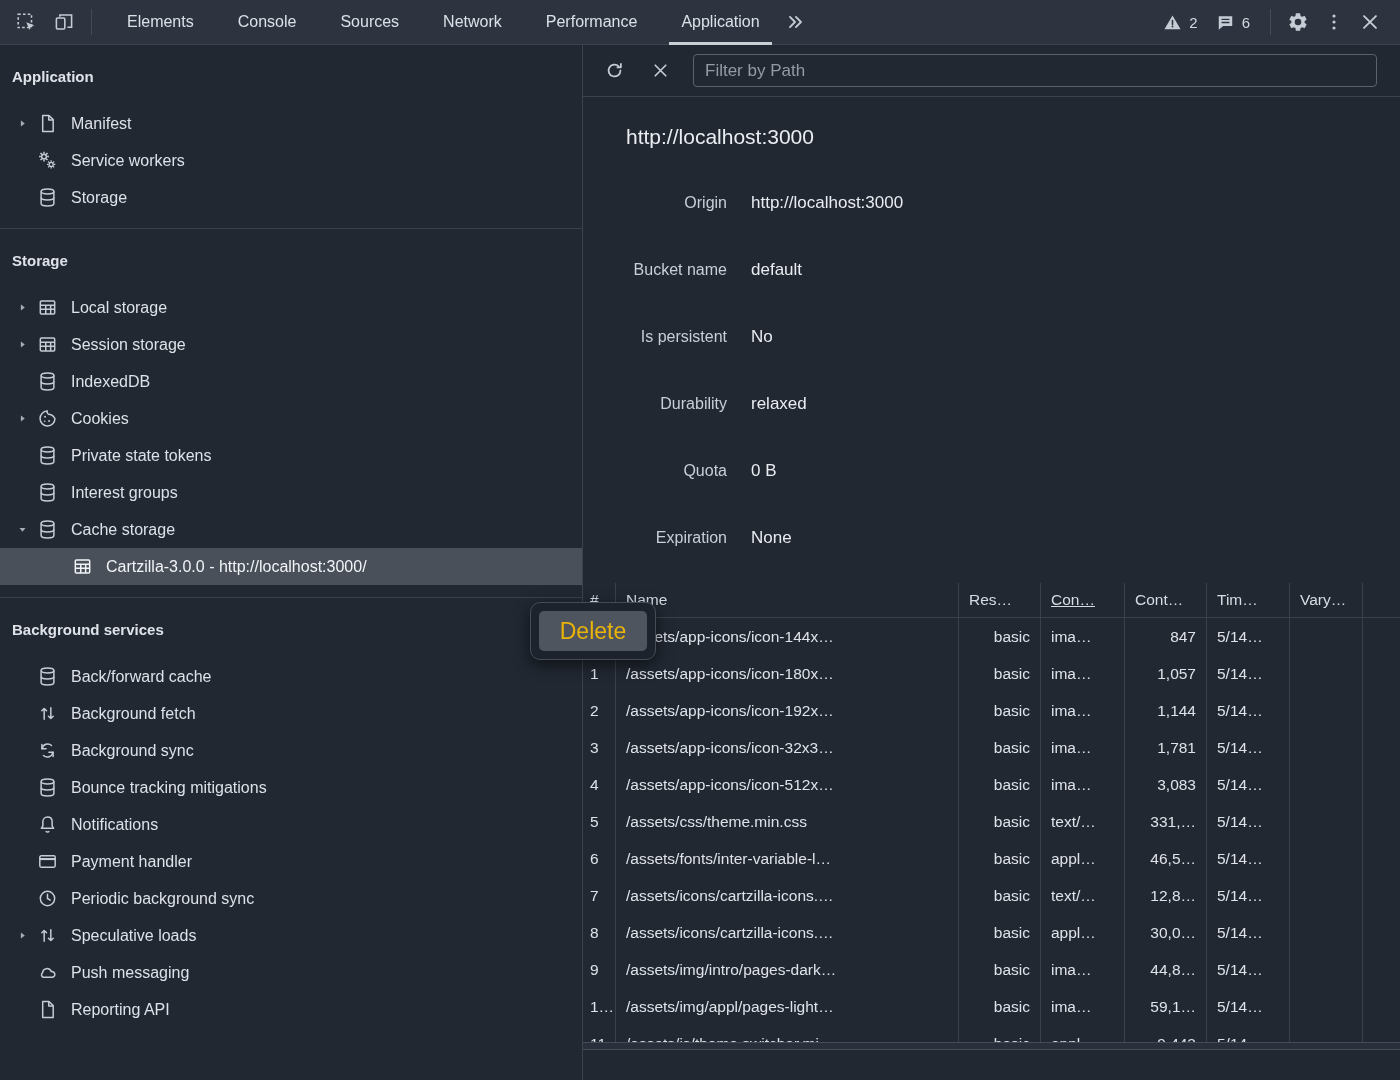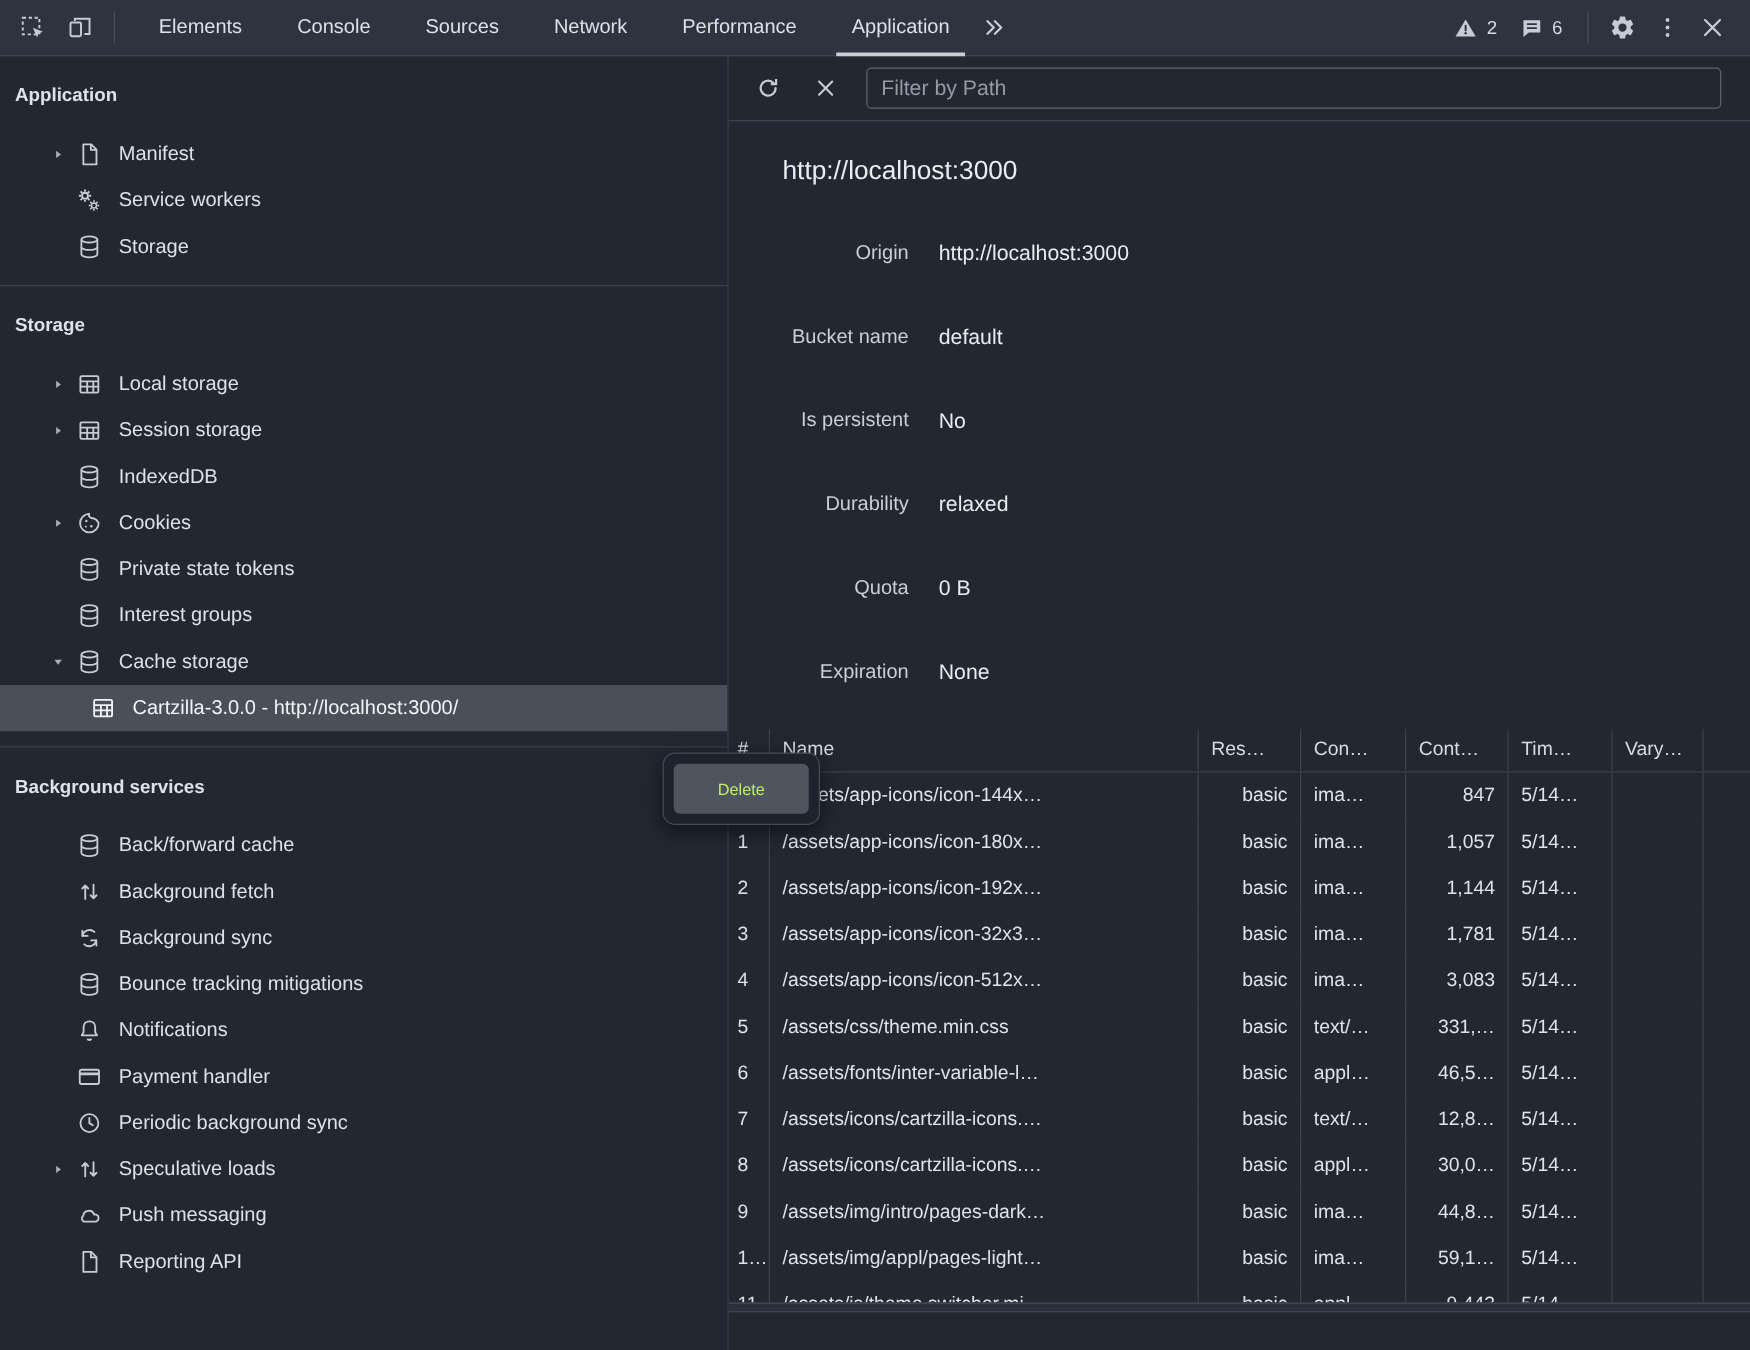--- a/index.html
+++ b/index.html
@@ -29,21 +29,21 @@
 
   
   .app{display:flex;height:1035px;position:relative}
   .sidebar{width:583px;flex:none;border-right:1px solid var(--border);overflow:hidden;background:var(--bg)}
   .main{flex:1;position:relative;background:var(--bg)}
 
   
   .section + .section{border-top:1px solid var(--tborder)}
   .section{padding-bottom:12px}
   .section-title{padding:22px 12px 18px 12px;line-height:20px;font-size:15px;font-weight:600;color:#dfe3e9}
-  .tree-item{height:37px;display:flex;align-items:center;padding-left:41px;white-space:nowrap;cursor:default}
+  .tree-item{height:37px;display:flex;align-items:center;padding-left:17px;white-space:nowrap;cursor:default}
   .tree-item.child{padding-left:52px}
   .tree-item.sel{background:var(--sel)}
   .expander{width:20px;height:12px;display:flex;align-items:center;color:#a7aeb8;flex:none}
   .expander svg{width:11px;height:11px}
   .tree-item .icon{width:21px;height:21px;margin-right:13px;flex:none}
   .tree-item.sel .icon,.tree-item.sel .tlabel{color:#f2f4f7}
   .tlabel{font-size:16px;color:#dde1e8}
 
   
   .fbar{position:absolute;top:0;left:0;right:0;height:52px;display:flex;align-items:center;
@@ -76,21 +76,21 @@
   .cell.fill{flex:1;border-right:none}
 
   .splitter{position:absolute;top:997px;left:0;right:0;height:8px;background:#29303b;
     border-top:1px solid #454c57;border-bottom:1px solid #454c57}
   .ppane{position:absolute;top:1005px;left:0;right:0;bottom:0;background:var(--bg)}
 
   
   .ctx{position:absolute;left:530px;top:602px;width:126px;height:58px;background:var(--menu-bg);
     border:1px solid #454c57;border-radius:10px;box-shadow:0 5px 16px rgba(0,0,0,.55);z-index:20}
   .ctx-item{position:absolute;left:8px;top:8px;right:8px;bottom:8px;background:var(--menu-item);
-    border-radius:5px;display:flex;align-items:center;justify-content:center;color:#bef264;font-size:13px}
+    border-radius:5px;display:flex;align-items:center;justify-content:center;color:#eab308;font-size:23px}
 </style>
 </head>
 <body>
 
 <div class="toolbar">
   <span class="tbtn">
       <svg viewBox="0 0 24 24" fill="none" stroke="currentColor" stroke-width="1.7">
         <rect x="3.5" y="3.5" width="14.5" height="14.5" stroke-dasharray="2.8 2.4"></rect>
         <path d="M12.3 12.3l8.8 3.3-3.7 1.4-1.4 3.7z" fill="currentColor" stroke="none"></path>
       </svg>
@@ -461,21 +461,21 @@
         <div class="drow">
           <span class="dlabel">Expiration</span>
           <span class="dvalue">None</span>
         </div>
       </div>
     <div class="tview" id="tview">
         <div class="thead">
           <div class="cell c0" style="width: 33px;">#</div>
           <div class="cell" style="width: 343px;">Name</div>
           <div class="cell" style="width: 82px;">Res…</div>
-          <div class="cell" style="width: 84px;">Con…</div>
+          <div class="cell" style="width: 84px; text-decoration: underline;">Con…</div>
           <div class="cell" style="width: 82px;">Cont…</div>
           <div class="cell" style="width: 83px;">Tim…</div>
           <div class="cell" style="width: 73px;">Vary…</div>
           <div class="cell fill"></div>
         </div>
         <div class="trow">
           <div class="cell c0" style="width: 33px;">0</div>
           <div class="cell" style="width: 343px;">/assets/app-icons/icon-144x…</div>
           <div class="cell num" style="width: 82px;">basic</div>
           <div class="cell" style="width: 84px;">ima…</div>

